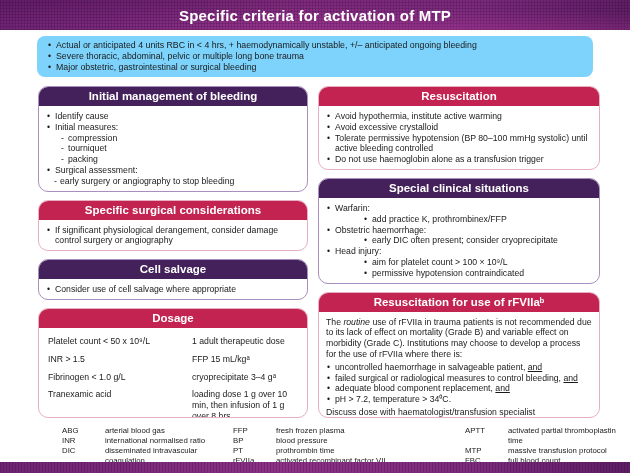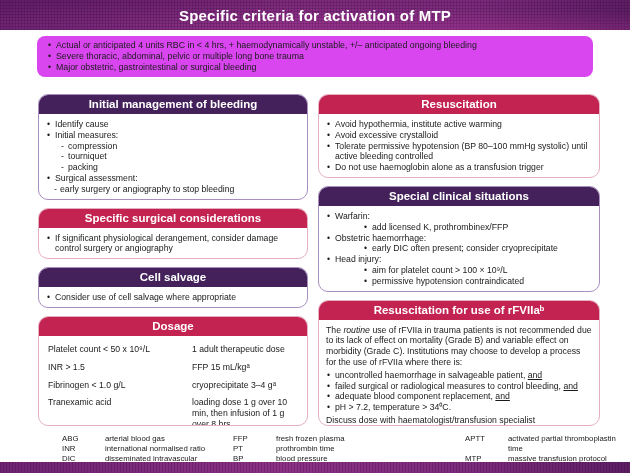--- a/index.html
+++ b/index.html
@@ -17,22 +17,22 @@
     background:
       radial-gradient(ellipse at 78% 140%, rgba(190,60,160,0.50), transparent 55%),
       radial-gradient(ellipse at 10% -40%, rgba(60,10,70,0.45), transparent 60%),
       repeating-linear-gradient(0deg, rgba(50,5,55,0.22) 0 1px, transparent 1px 3px),
       repeating-linear-gradient(90deg, rgba(50,5,55,0.22) 0 1px, transparent 1px 3px),
       linear-gradient(100deg, #6e2473, #8c3186 45%, #7c2b7d 75%, #5d1e63);
   }
   .banner-title { color:#fff; font-weight:700; font-size:15px; letter-spacing:.2px; }
 
   .criteria {
-    margin:6px 37px 17px 37px;
-    background:#d946ef;
+    margin:6px 37px 9px 37px;
+    background:#7dd3fc;
     border-radius:8px;
     padding:4px 28px 4px 10px;
     font-size:8.8px; line-height:11px;
   }
 
   .columns {
     display:flex; gap:10px;
     margin:6px 30px 0 38px;
     height:332px;
     align-items:stretch;
@@ -170,21 +170,21 @@
         <div class="li">Avoid excessive crystalloid</div>
         <div class="li">Tolerate permissive hypotension (BP 80–100 mmHg systolic) until active bleeding controlled</div>
         <div class="li">Do not use haemoglobin alone as a transfusion trigger</div>
       </div>
     </div>
 
     <div class="section purple">
       <div class="hdr">Special clinical situations</div>
       <div class="bd">
         <div class="li">Warfarin:</div>
-        <div class="sub">add licensed K, prothrombinex/FFP</div>
+        <div class="sub">add practice K, prothrombinex/FFP</div>
         <div class="li">Obstetric haemorrhage:</div>
         <div class="sub">early DIC often present; consider cryoprecipitate</div>
         <div class="li">Head injury:</div>
         <div class="sub">aim for platelet count &gt; 100 × 10⁹/L</div>
         <div class="sub">permissive hypotension contraindicated</div>
       </div>
     </div>
 
     <div class="section pink grow">
       <div class="hdr">Resuscitation for use of rFVIIaᵇ</div>
@@ -220,28 +220,28 @@
         <div class="labbr">RBC</div>
         <div class="ldef">red blood cell</div>
       </div>
   </div>
   <div class="lcol2">
     <div class="lrow">
         <div class="labbr">FFP</div>
         <div class="ldef">fresh frozen plasma</div>
       </div>
     <div class="lrow">
+        <div class="labbr">BP</div>
+        <div class="ldef">blood pressure</div>
+      </div>
+    <div class="lrow">
         <div class="labbr">PT</div>
         <div class="ldef">prothrombin time</div>
       </div>
     <div class="lrow">
-        <div class="labbr">BP</div>
-        <div class="ldef">blood pressure</div>
-      </div>
-    <div class="lrow">
         <div class="labbr">rFVIIa</div>
         <div class="ldef">activated recombinant factor VII</div>
       </div>
   </div>
   <div class="lcol3">
     <div class="lrow">
         <div class="labbr">APTT</div>
         <div class="ldef">activated partial thromboplastin time</div>
       </div>
     <div class="lrow">

